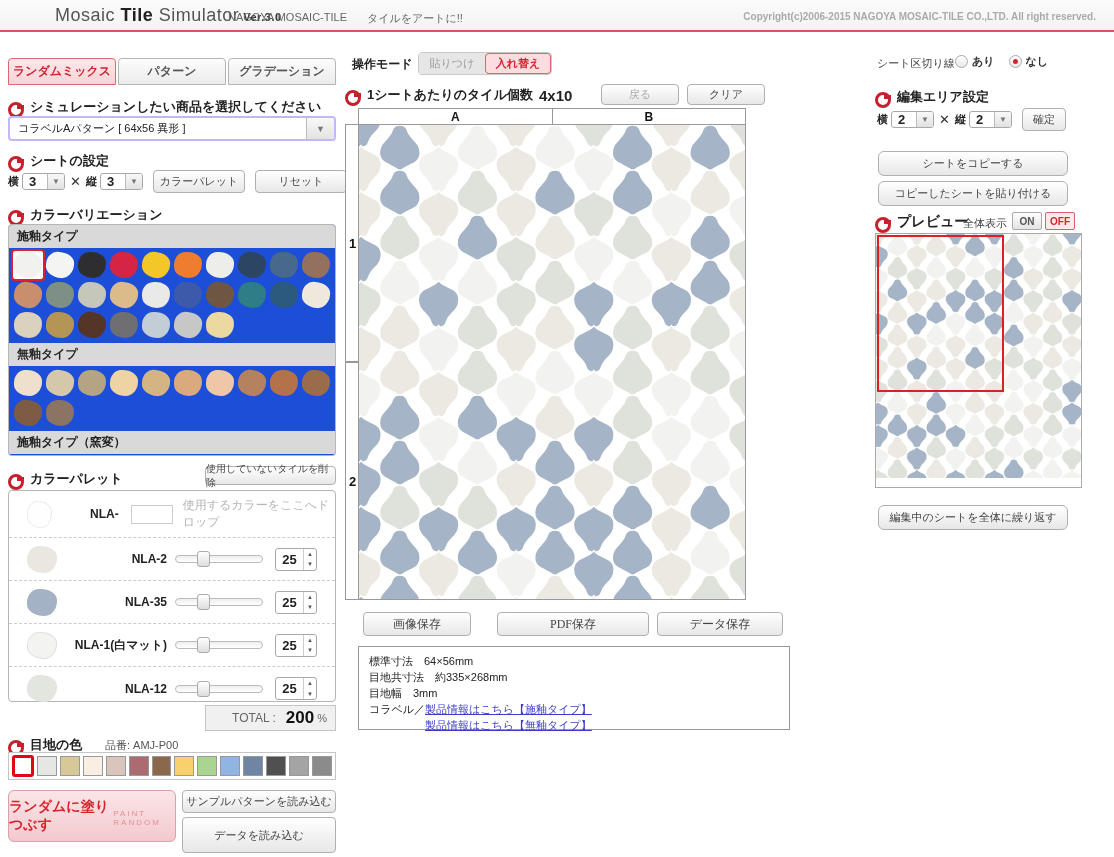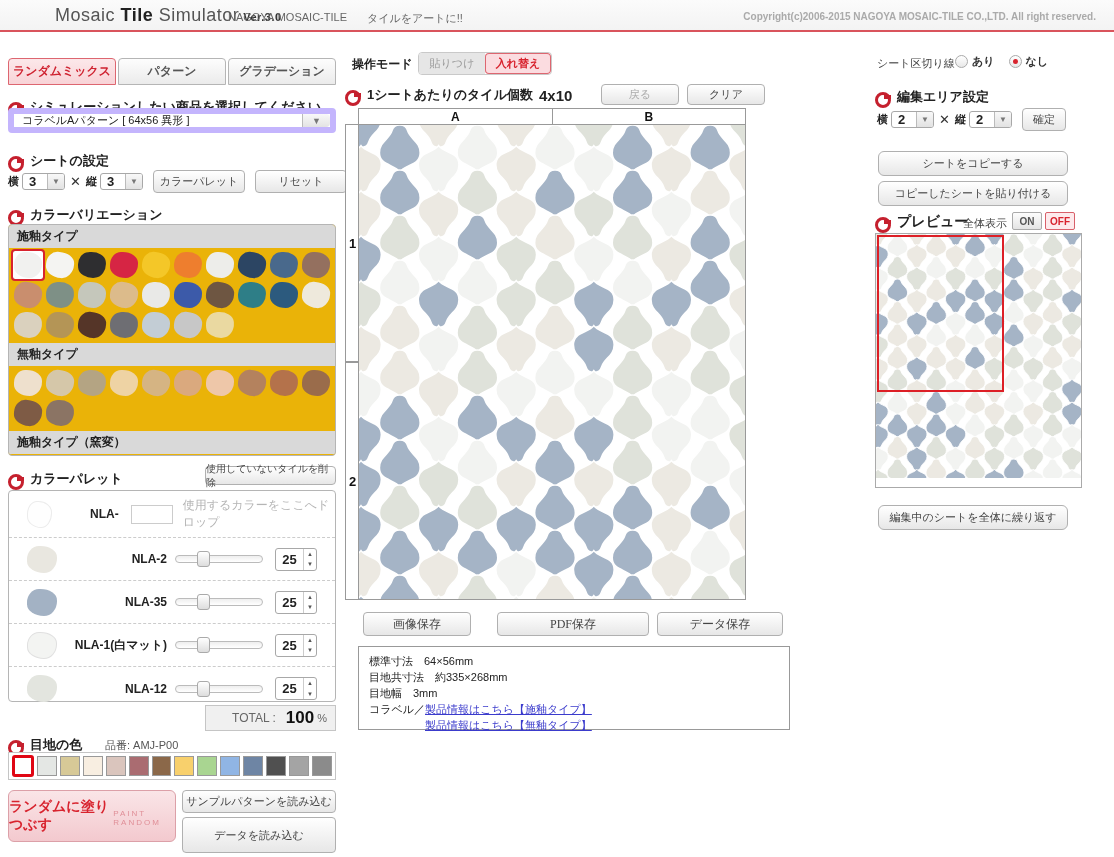--- a/index.html
+++ b/index.html
@@ -26,31 +26,31 @@
   .sel .val { display:flex; align-items:center; padding:0 6px; font-size:13px; font-weight:bold; color:#222; }
   .sel .arr { display:flex; align-items:center; justify-content:center; width:17px; background:linear-gradient(#f8f8f8,#e2e2e2); border-left:1px solid #bbb; font-size:8px; color:#777; }
   .xmark { font-size:13px; font-weight:bold; color:#333; margin:0 5px; }
 
   
   .tabs { position:absolute; left:8px; top:58px; width:328px; display:flex; gap:2px; }
   .tab { flex:1; height:27px; display:flex; align-items:center; justify-content:center; font-size:12px; font-weight:bold; color:#555; background:linear-gradient(#fdfdfd,#ebebeb); border:1px solid #b5b5b5; border-radius:4px 4px 0 0; cursor:pointer; }
   .tab.active { background:linear-gradient(#fce8ea,#f8d3d7); border-color:#dd6670; color:#cf2230; }
 
   .h-product { left:8px; top:98px; }
-  .select-lg { position:absolute; left:8px; top:108px; width:328px; height:25px; border:6px solid #c4b5fd; border-radius:4px; background:#fff; display:flex; cursor:pointer; }
+  .select-lg { position:absolute; left:8px; top:116px; width:328px; height:25px; border:2px solid #c4b5fd; border-radius:4px; background:#fff; display:flex; cursor:pointer; }
   .select-lg .txt { flex:1; display:flex; align-items:center; padding:0 8px; font-size:11px; color:#222; }
   .select-lg .arr { width:28px; display:flex; align-items:center; justify-content:center; background:linear-gradient(#f8f8f8,#e3e3e3); border-left:1px solid #bbb; border-radius:0 4px 4px 0; font-size:9px; color:#777; }
 
   .h-sheet { left:8px; top:152px; }
   .sheet-row { position:absolute; left:8px; top:170px; display:flex; align-items:center; }
   .dim-label { font-size:11px; font-weight:bold; color:#222; margin-right:3px; }
   .sheet-row .btn { width:92px; height:23px; margin-left:10px; }
 
   .h-cv { left:8px; top:206px; }
-  .cv-box { position:absolute; left:8px; top:224px; width:328px; height:232px; border:1px solid #b5b5b5; border-radius:4px; background:#eab308; overflow:hidden; }
+  .cv-box { position:absolute; left:8px; top:224px; width:328px; height:232px; border:1px solid #b5b5b5; border-radius:4px; background:#1d4ed8; overflow:hidden; }
   .cv-head { background:#d9d9d9; font-size:12px; font-weight:bold; color:#222; padding:3px 8px; }
   .cv-row { padding:2px 3px 3px 3px; display:flex; flex-wrap:wrap; }
   .tsw-wrap { width:32px; height:30px; display:flex; align-items:center; justify-content:center; }
   .tsw { width:28px; height:26px; display:inline-block; border-radius:42% 58% 46% 60% / 52% 44% 58% 46%; cursor:pointer; }
   .tsw-wrap.sel { outline:2px solid #d8232e; outline-offset:-1px; }
 
   .h-pal { left:8px; top:470px; }
   .pal-del { position:absolute; left:205px; top:466px; width:131px; height:19px; font-size:10px; }
   .pal-box { position:absolute; left:8px; top:490px; width:328px; height:212px; border:1px solid #b5b5b5; border-radius:4px; background:#fff; }
   .pal-row { position:relative; height:43px; border-bottom:1px dashed #ccc; display:flex; align-items:center; }
@@ -375,21 +375,21 @@
         <span class="num">25</span>
         <span class="arrs">
           <span>▲</span>
           <span>▼</span>
         </span>
       </span>
   </div>
 </div>
 <div class="total-bar">
   <span class="tl">TOTAL :</span>
-  <span class="tv">100</span>
+  <span class="tv">200</span>
   <span class="tu">%</span>
 </div>
 
 <div class="sec-head abs h-grout">
     <span class="key-icon"></span>
     <span>目地の色</span>
   </div>
 <div class="grout-code">品番: AMJ-P00</div>
 <div class="grout-strip" id="grout-strip">
     <span class="gsw sel" style="background: rgb(255, 255, 255);"></span>

